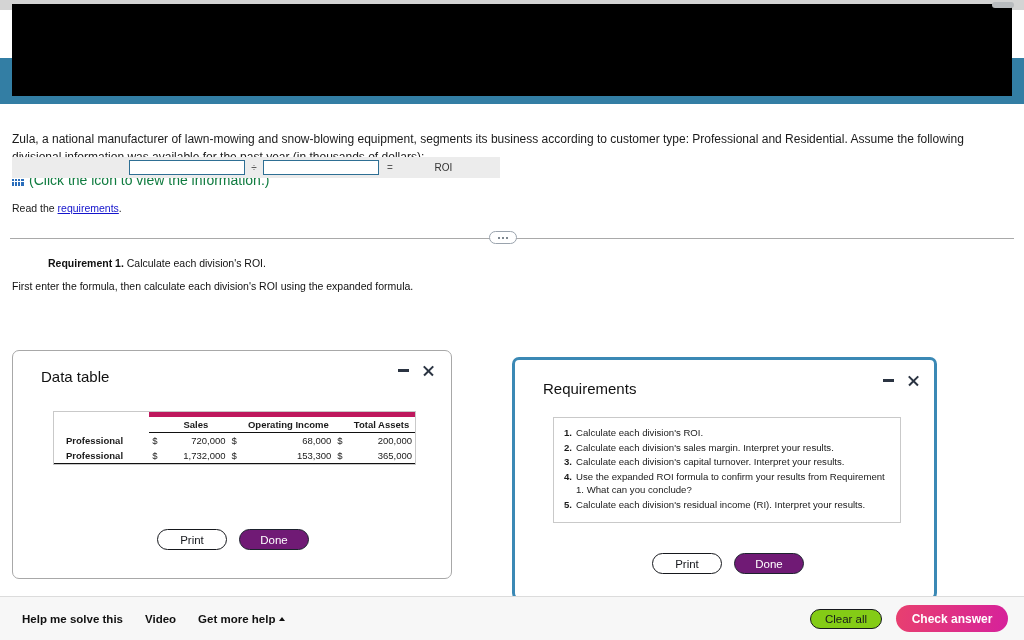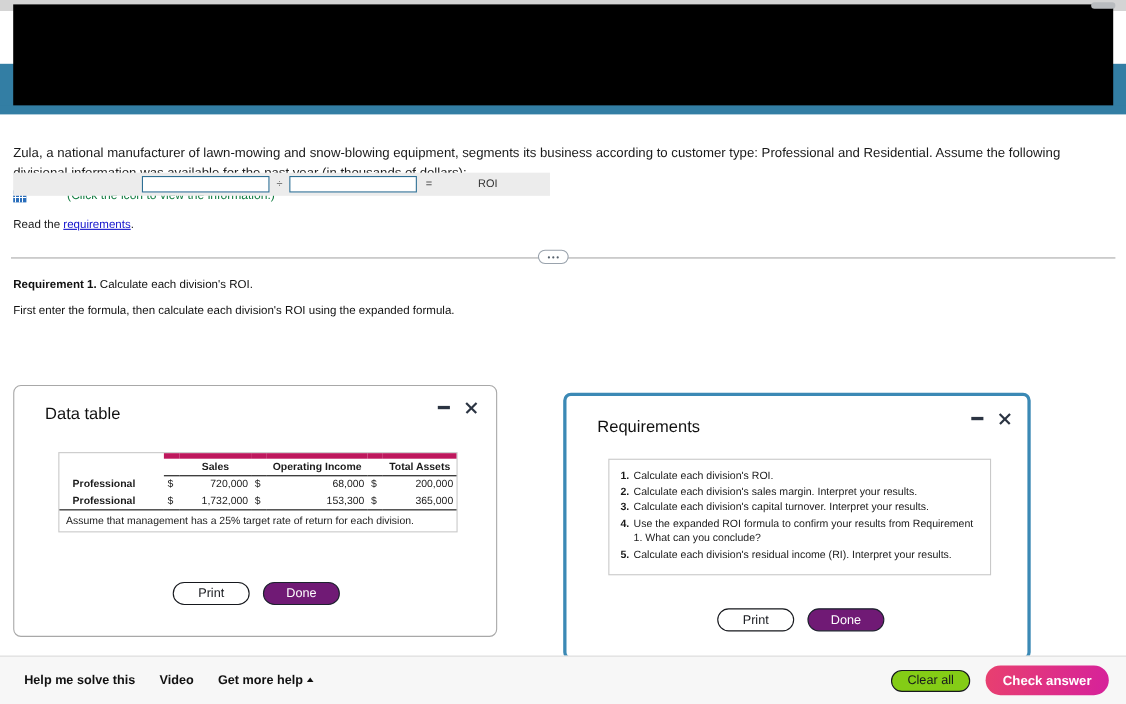--- a/index.html
+++ b/index.html
@@ -27,36 +27,36 @@
     padding: 26px 12px 0 12px; max-width: 1010px;
   }
   .icon-line { display: flex; align-items: center; gap: 5px; padding: 6px 12px 0 12px; }
   .grid-icon { width: 12px; height: 11px; background: #2a6ebb; position: relative; flex: 0 0 auto; }
   .grid-icon::before {
     content: ""; position: absolute; left: 0; top: 0; right: 0; bottom: 0;
     background-image:
       linear-gradient(to right, transparent 0 2px, #fff 2px 3px, transparent 3px 5px, #fff 5px 6px, transparent 6px 8px, #fff 8px 9px, transparent 9px),
       linear-gradient(to bottom, transparent 0 3px, #fff 3px 4px, transparent 4px 6px, #fff 6px 7px, transparent 7px);
   }
-  .icon-caption { font-size: 11px; color: #0f7b3f; margin-left: 32px; }
+  .icon-caption { font-size: 14px; color: #0f7b3f; }
   .read-line { font-size: 10.5px; color: #1a1a1a; padding: 14px 12px 0 12px; }
   .req-link { color: #1414cc; text-decoration: underline; cursor: pointer; }
 
   
   .divider-wrap { position: relative; margin-top: 17px; height: 14px; }
   .divider-line { position: absolute; left: 10px; right: 10px; top: 7px; height: 1px; background: #a9a9a9; }
   .dots-pill {
     position: absolute; left: 489px; top: 0px; width: 28px; height: 13px;
     border: 1px solid #9aa3ad; border-radius: 7px; background: #fff;
     display: flex; align-items: center; justify-content: center; gap: 2px; cursor: pointer;
   }
   .dots-pill i { width: 2px; height: 2px; background: #55606b; border-radius: 50%; display: block; }
 
   
-  .req1 { font-size: 10.5px; color: #111; padding: 12px 12px 0 12px; }
+  .req1 { font-size: 10.5px; color: #111; padding: 12px 12px 0 12px; margin-left: 36px; }
   .req1 b { font-weight: bold; }
   .instr { font-size: 10.5px; color: #111; padding: 11px 28px 0 12px; }
 
   .formula-row {
     position: absolute; left: 12px; top: 157px;
     width: 488px; height: 21px; background: #ececec;
     display: flex; align-items: center;
   }
   .f-input {
     width: 116px; height: 15px; background: #fff;
@@ -226,21 +226,20 @@
             <td class="rowlabel">Professional</td>
             <td class="cur">$</td>
             <td class="num">1,732,000</td>
             <td class="cur">$</td>
             <td class="num">153,300</td>
             <td class="cur">$</td>
             <td class="num">365,000</td>
           </tr>
         </tbody>
       </table>
-      <div class="dt-note">Assume that management has a 25% target rate of return for each division.</div>
     </div>
 
     <div class="btn-row" style="left:144px; top:178px;">
       <button class="btn btn-print">Print</button>
       <button class="btn btn-done">Done</button>
     </div>
   </div>
 
   <div class="dialog active" style="left:512px; top:357px; width:425px; height:243px;">
     <div style="position:absolute; left:28px; top:20px;" class="dlg-title">Requirements</div>

